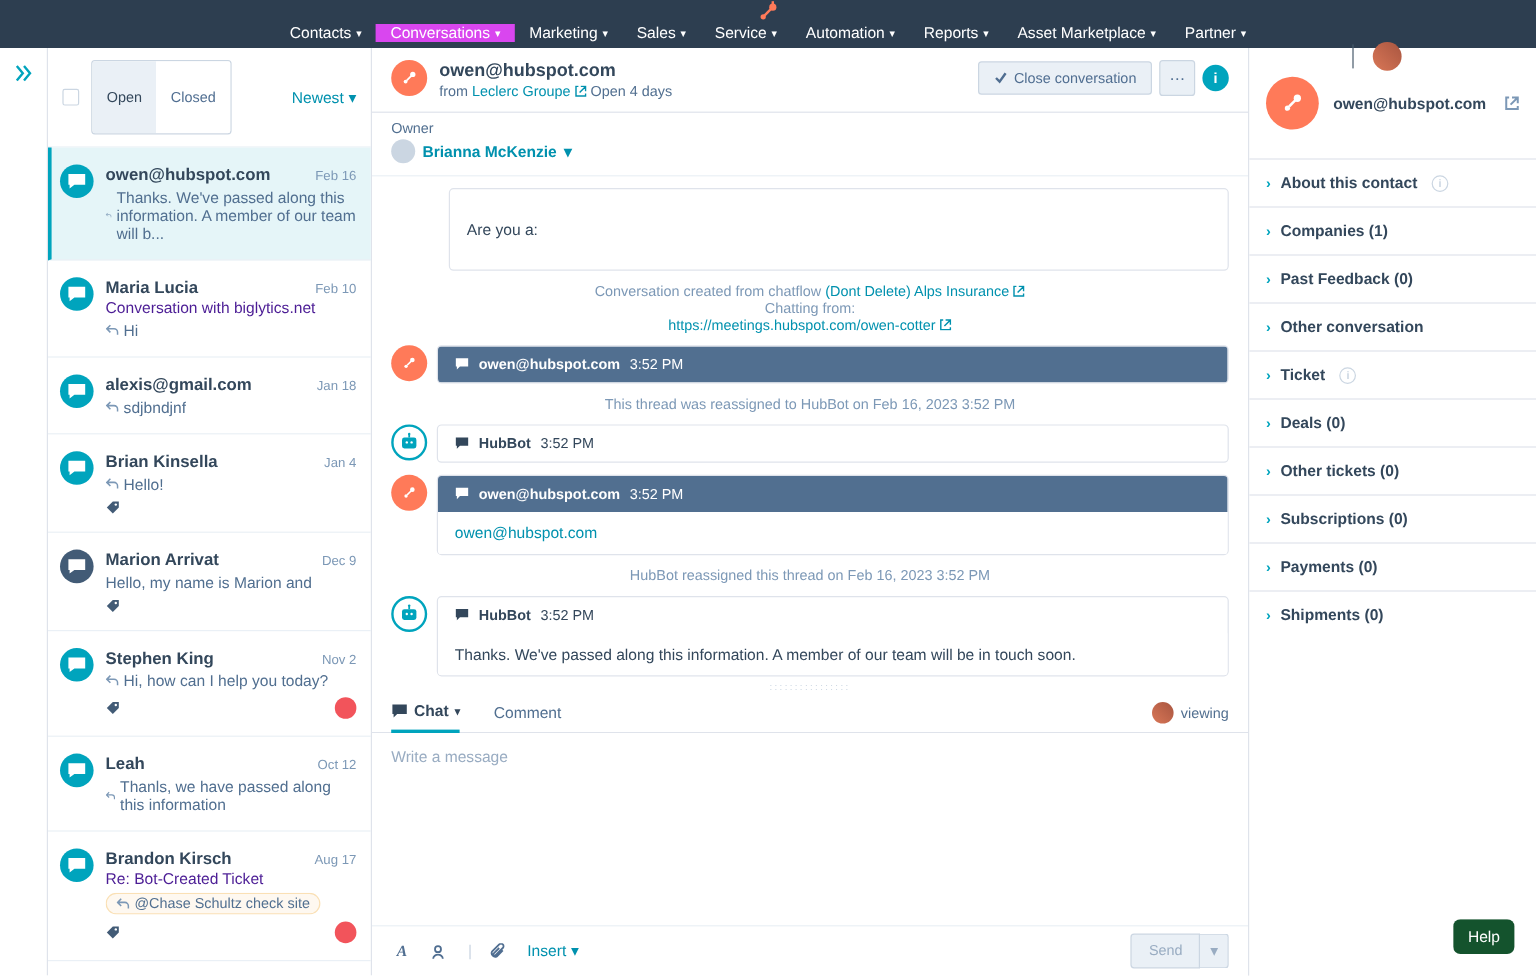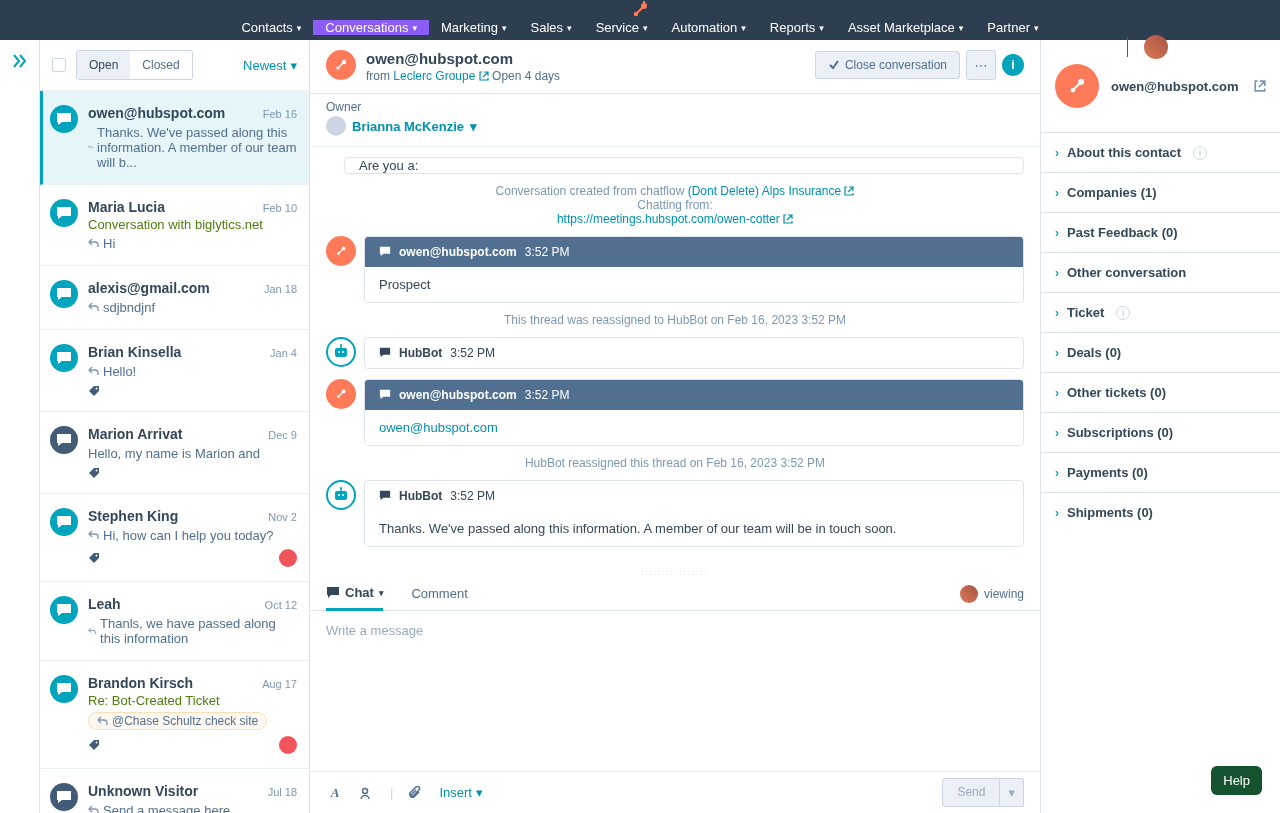--- a/index.html
+++ b/index.html
@@ -3,52 +3,52 @@
 <meta charset="utf-8">
 <style>
 * { box-sizing: border-box; margin: 0; padding: 0; font-family: -apple-system, BlinkMacSystemFont, "Segoe UI", Helvetica, Arial, sans-serif; }
 body { background: #fff; font-size: 13px; color: #33475b; overflow: hidden; }
 
 
 .topnav { height: 40px; background: #2d3e50; display: flex; align-items: center; color: #fff; padding: 0 8px; flex-direction: column; }
 .hubspot-logo { width: 24px; height: 24px; margin: 0 8px; display:flex; align-items:center; justify-content:center;}
 .nav-items { display: flex; height: 100%; }
 .nav-item { display: flex; align-items: center; padding: 0 12px; color: #fff; font-size: 13px; cursor: pointer; height:100%; }
-.nav-item.active { background: #8b5cf6; }
+.nav-item.active { background: #d946ef; }
 .nav-caret { margin-left: 4px; font-size: 9px; }
 .nav-right { margin-left: auto; display: flex; align-items: center; gap: 16px; padding-right: 12px; }
 .nav-icon { width: 18px; height: 18px; display:flex; align-items:center; justify-content:center; cursor:pointer; }
 .nav-divider { width:1px; height:20px; background:#4a5b6d; }
 .nav-avatar { width:24px; height:24px; border-radius:50%; background: linear-gradient(45deg,#d97757,#a85540); }
 .nav-account { display:flex; align-items:center; gap:8px; cursor:pointer;}
 
 .main { display: flex; height: calc(100vh - 40px); }
 
 
 .collapse-rail { width: 40px; border-right: 1px solid #dfe3eb; display:flex; justify-content:center; padding-top:14px; }
 .collapse-btn { color:#00a4bd; cursor:pointer; }
 
 
 .inbox { width: 270px; border-right: 1px solid #dfe3eb; display:flex; flex-direction:column; overflow-y:auto; }
 .inbox-controls { display:flex; align-items:center; justify-content:space-between; padding:10px 12px; border-bottom:1px solid #eaf0f6; }
 .toggle-group { display:flex; border:1px solid #cbd6e2; border-radius:3px; overflow:hidden; }
-.toggle-btn { padding: 7px 12px; font-size:12px; background:#fff; color:#506e91; cursor:pointer; }
+.toggle-btn { padding: 23px 12px; font-size:12px; background:#fff; color:#506e91; cursor:pointer; }
 .toggle-btn.active { background:#eaf0f6; color:#33475b; }
 .sort-dd { color:#0091ae; font-size:13px; font-weight:500; display:flex; align-items:flex-end; gap:4px; cursor:pointer;}
 .checkbox-box { width:14px; height:14px; border:1px solid #cbd6e2; border-radius:2px; margin-right:10px; cursor:pointer;}
 
 .thread { display:flex; padding:14px 12px 14px 10px; border-bottom:1px solid #eaf0f6; cursor:pointer; }
 .thread.selected { background:#e5f5f8; border-left:3px solid #00a4bd; padding-left:7px; }
 .thread-avatar { width:28px; height:28px; border-radius:50%; background:#00a4bd; margin-right:10px; flex-shrink:0; display:flex; align-items:center; justify-content:center; }
 .thread-avatar.dark { background:#425b76; }
 .thread-body { flex:1; min-width:0; }
 .thread-row1 { display:flex; justify-content:space-between; align-items:baseline; }
 .thread-name { font-weight:600; color:#33475b; font-size:14px; }
 .thread-date { font-size:11px; color:#7c98b6; }
-.thread-subject { font-size:13px; color:#4d7c0f; margin-top:2px; }
+.thread-subject { font-size:13px; color:#4c1d95; margin-top:2px; }
 .thread-preview { font-size:13px; color:#516f90; margin-top:4px; display:flex; align-items:center; gap:4px; overflow:hidden; text-overflow:ellipsis; }
 .mention-pill { background:#fef8f0; border:1px solid #fae0b5; border-radius:10px; padding:1px 8px; font-size:12px; display:inline-flex; align-items:center; gap:4px; }
 .sla-dot { width:18px; height:18px; border-radius:50%; background:#f2545b; }
 .thread-icons { display:flex; gap:6px; margin-top:6px; align-items:center; }
 .tkt { color:#425b76; }
 
 
 .center { flex:1; display:flex; flex-direction:column; min-width:0; }
 .convo-header { display:flex; align-items:flex-start; padding:10px 16px; border-bottom:1px solid #dfe3eb; }
 .convo-avatar { width:30px; height:30px; border-radius:50%; background:#ff7a59; margin-right:10px; display:flex; align-items:center; justify-content:center; flex-shrink:0;}
@@ -59,21 +59,21 @@
 .btn { border:1px solid #cbd6e2; background:#eaf0f6; border-radius:3px; padding:6px 12px; font-size:12px; color:#506e91; cursor:pointer; display:flex; align-items:center; gap:5px; }
 .icon-btn { border:1px solid #cbd6e2; background:#eaf0f6; border-radius:3px; width:30px; height:30px; display:flex; align-items:center; justify-content:center; cursor:pointer; color:#506e91; }
 .info-circle { width:22px; height:22px; border-radius:50%; background:#00a4bd; color:#fff; font-weight:700; display:flex; align-items:center; justify-content:center; font-size:12px; cursor:pointer;}
 
 .owner-row { padding:6px 16px 10px; border-bottom:1px solid #eaf0f6; }
 .owner-label { font-size:12px; color:#516f90; }
 .owner-val { color:#0091ae; font-size:13px; font-weight:700; display:flex; align-items:center; gap:6px; cursor:pointer; margin-top:2px;}
 .owner-mini-avatar { width:20px; height:20px; border-radius:50%; background:#cbd6e2; }
 
 .messages { flex:1; overflow-y:auto; padding:4px 16px 10px; }
-.message-card { background:#fff; border:1px solid #dfe3eb; border-radius:4px; padding:0 14px; margin:6px 0 6px 18px; font-size:13px; }
+.message-card { background:#fff; border:1px solid #dfe3eb; border-radius:4px; padding:26px 14px; margin:6px 0 6px 48px; font-size:13px; }
 .msg-wrap { display:flex; gap:8px; margin-top:10px; }
 .msg-avatar { width:30px; height:30px; border-radius:50%; flex-shrink:0; display:flex; align-items:center; justify-content:center; }
 .msg-avatar.orange { background:#ff7a59; }
 .msg-avatar.bot { background:#fff; border:2px solid #00a4bd; }
 .msg-bubble { flex:1; border:1px solid #dfe3eb; border-radius:4px; overflow:hidden; }
 .msg-head { padding:8px 14px; font-size:12px; display:flex; align-items:center; gap:8px; }
 .msg-head.dark { background:#516f90; color:#fff; }
 .msg-head .sender { font-weight:600; }
 .msg-body { padding:10px 14px; font-size:13px; background:#fff; }
 .system-note { text-align:center; font-size:12px; color:#7c98b6; margin:10px 0; }
@@ -464,21 +464,20 @@
             <div class="msg-bubble">
               <div class="msg-head dark">
                 <span style="color:#fff">
                   <svg width="12" height="12" viewBox="0 0 14 14" fill="currentColor">
                     <path d="M1 1h12v8H5l-3 3V9H1z"></path>
                   </svg>
                 </span>
                 <span class="sender">owen@hubspot.com</span>
                 <span>3:52 PM</span>
               </div>
-              <div class="msg-body">Prospect</div>
             </div>
           </div>
           <div class="system-note">This thread was reassigned to HubBot on Feb 16, 2023 3:52 PM</div>
           <div class="msg-wrap">
             <div class="msg-avatar bot">
               <svg width="18" height="18" viewBox="0 0 18 18" fill="#00a4bd">
                 <rect x="3" y="5" width="12" height="9" rx="2"></rect>
                 <circle cx="7" cy="9" r="1" fill="#fff"></circle>
                 <circle cx="11" cy="9" r="1" fill="#fff"></circle>
                 <line x1="9" y1="2" x2="9" y2="5" stroke="#00a4bd" stroke-width="1.5"></line>

